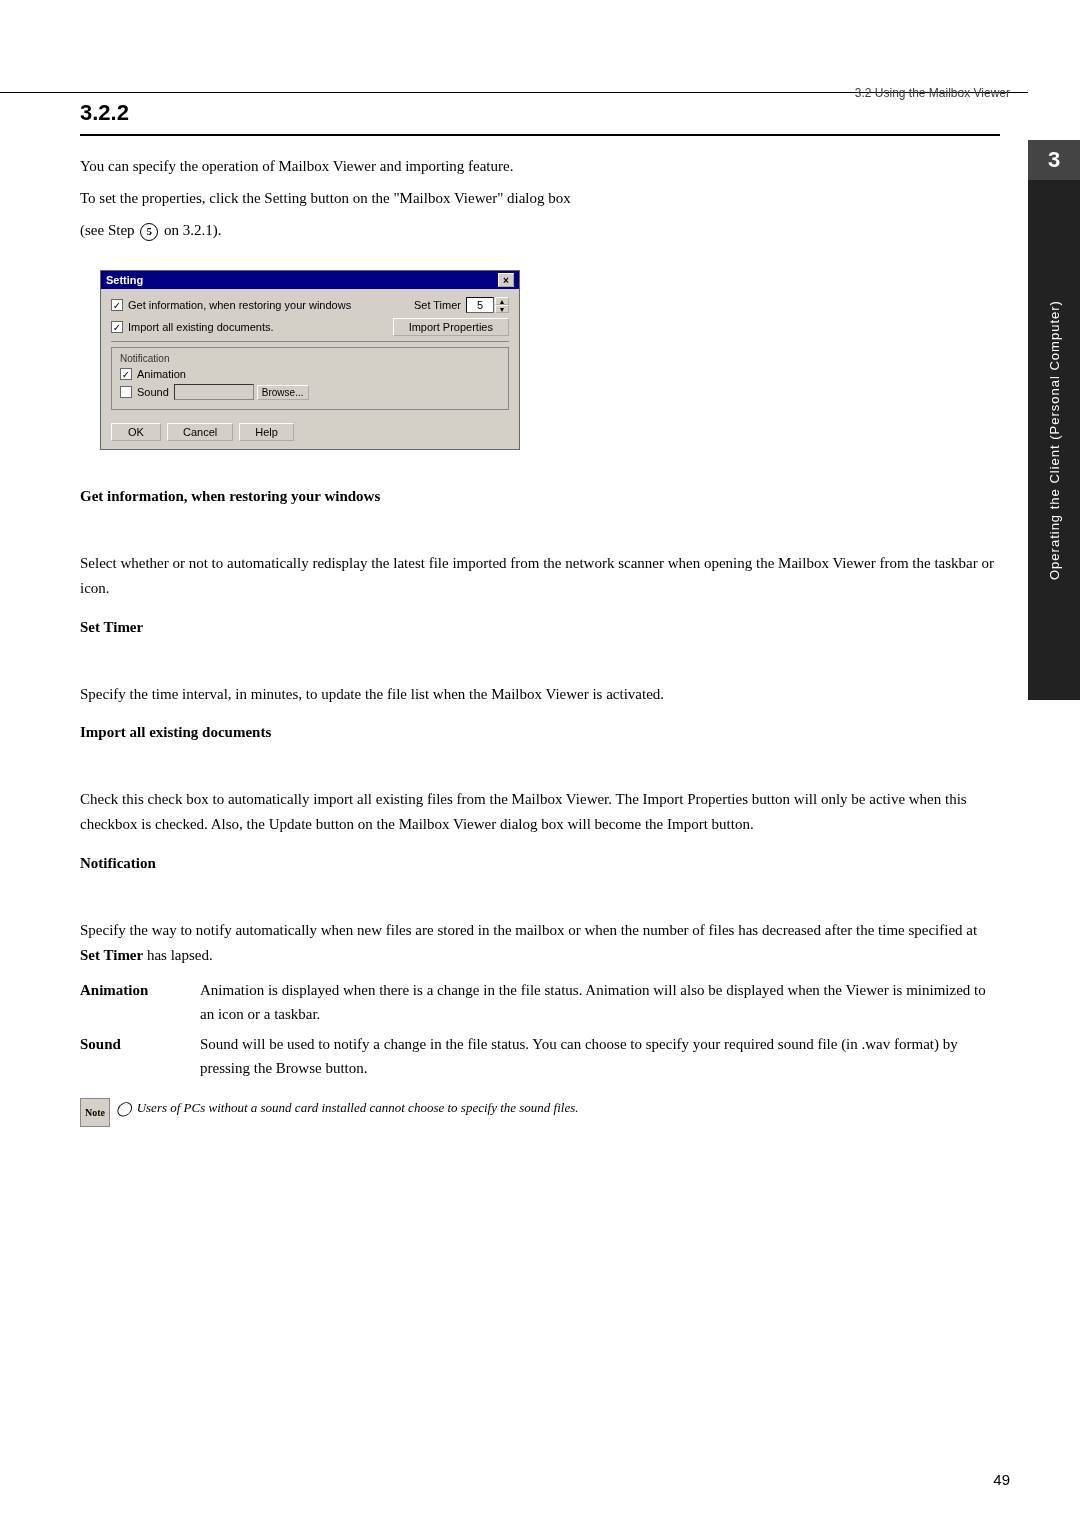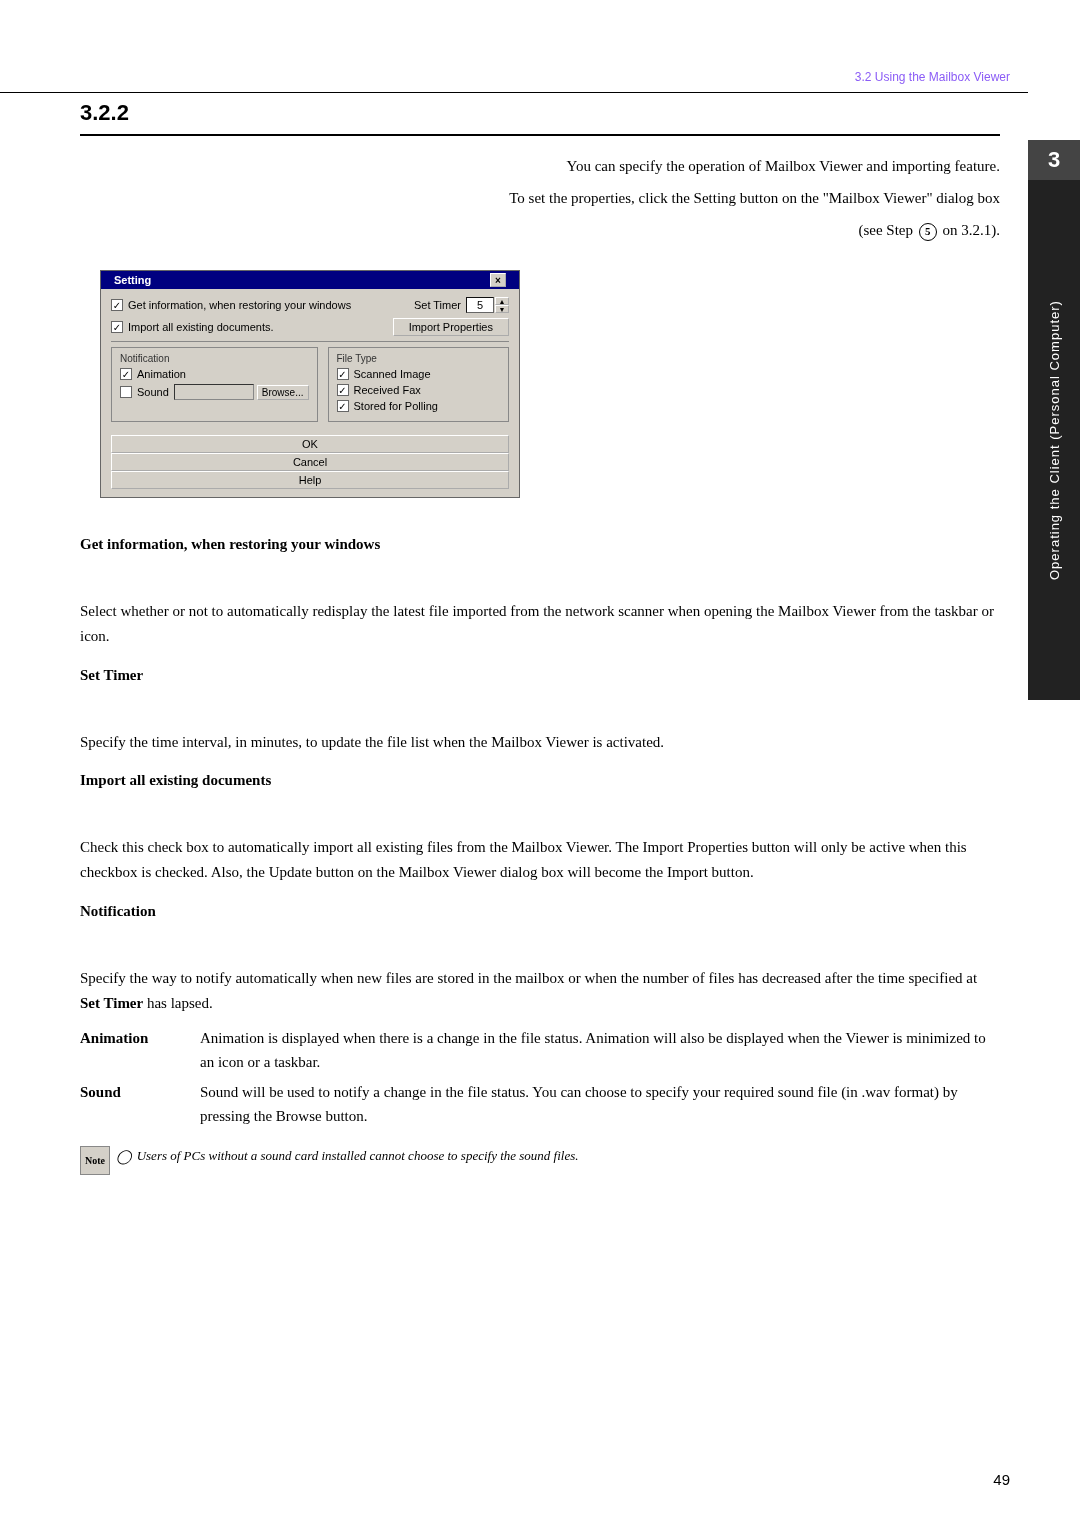--- a/index.html
+++ b/index.html
@@ -56,25 +56,25 @@
     .header-line {
       position: absolute;
       top: 92px;
       left: 0;
       right: 52px;
       border-top: 1px solid #000;
     }
 
     .header-section-label {
       position: absolute;
-      top: 70px;
+      top: 86px;
       right: 70px;
       font-size: 12px;
       font-family: Arial, sans-serif;
-      color: #8b5cf6;
+      color: #404040;
     }
 
     
     .main-content {
       margin-left: 80px;
       margin-right: 80px;
       padding-top: 100px;
     }
 
     
@@ -98,41 +98,40 @@
       font-size: 24px;
       font-weight: bold;
       font-family: Arial, sans-serif;
     }
 
     
     .body-text {
       font-size: 15px;
       line-height: 1.6;
       margin-bottom: 8px;
-      text-align: right;
     }
 
     
     .dialog-container {
       margin: 20px 0 20px 20px;
       display: inline-block;
     }
 
     .dialog-box {
       border: 1.5px solid #666;
       background: #d4d0c8;
       width: 420px;
       font-family: Arial, sans-serif;
       font-size: 11px;
     }
 
     .dialog-titlebar {
       background: #000080;
       color: #fff;
-      padding: 2px 13px;
+      padding: 2px 5px;
       display: flex;
       justify-content: space-between;
       align-items: center;
       font-size: 11px;
       font-weight: bold;
     }
 
     .dialog-titlebar-close {
       background: #d4d0c8;
       border: 1px outset #fff;
@@ -245,23 +244,23 @@
     }
 
     .dialog-separator {
       border: none;
       border-top: 1px solid #888;
       margin: 5px 0;
     }
 
     .dialog-footer {
       display: flex;
+      gap: 6px;
       margin-top: 8px;
       padding-top: 5px;
-      flex-direction: column;
     }
 
     .sound-input {
       background: #d4d0c8;
       border: 1px inset #888;
       width: 80px;
       height: 16px;
       margin-left: 5px;
       margin-right: 3px;
     }
@@ -417,35 +416,20 @@
               <span class="dialog-label">Animation</span>
             </div>
             <div class="dialog-checkbox-row" style="margin-top:4px;">
               <div class="dialog-checkbox unchecked"></div>
               <span class="dialog-label">Sound</span>
               <div class="sound-input"></div>
               <div class="dialog-button" style="font-size:10px;padding:1px 4px;">Browse...</div>
             </div>
           </div>
 
-          <div class="dialog-group">
-            <div class="dialog-group-title">File Type</div>
-            <div class="dialog-checkbox-row">
-              <div class="dialog-checkbox checked"></div>
-              <span class="dialog-label">Scanned Image</span>
-            </div>
-            <div class="dialog-checkbox-row">
-              <div class="dialog-checkbox checked"></div>
-              <span class="dialog-label">Received Fax</span>
-            </div>
-            <div class="dialog-checkbox-row">
-              <div class="dialog-checkbox checked"></div>
-              <span class="dialog-label">Stored for Polling</span>
-            </div>
-          </div>
         </div>
 
         <div class="dialog-footer">
           <div class="dialog-button">OK</div>
           <div class="dialog-button">Cancel</div>
           <div class="dialog-button">Help</div>
         </div>
       </div>
     </div>
   </div>

